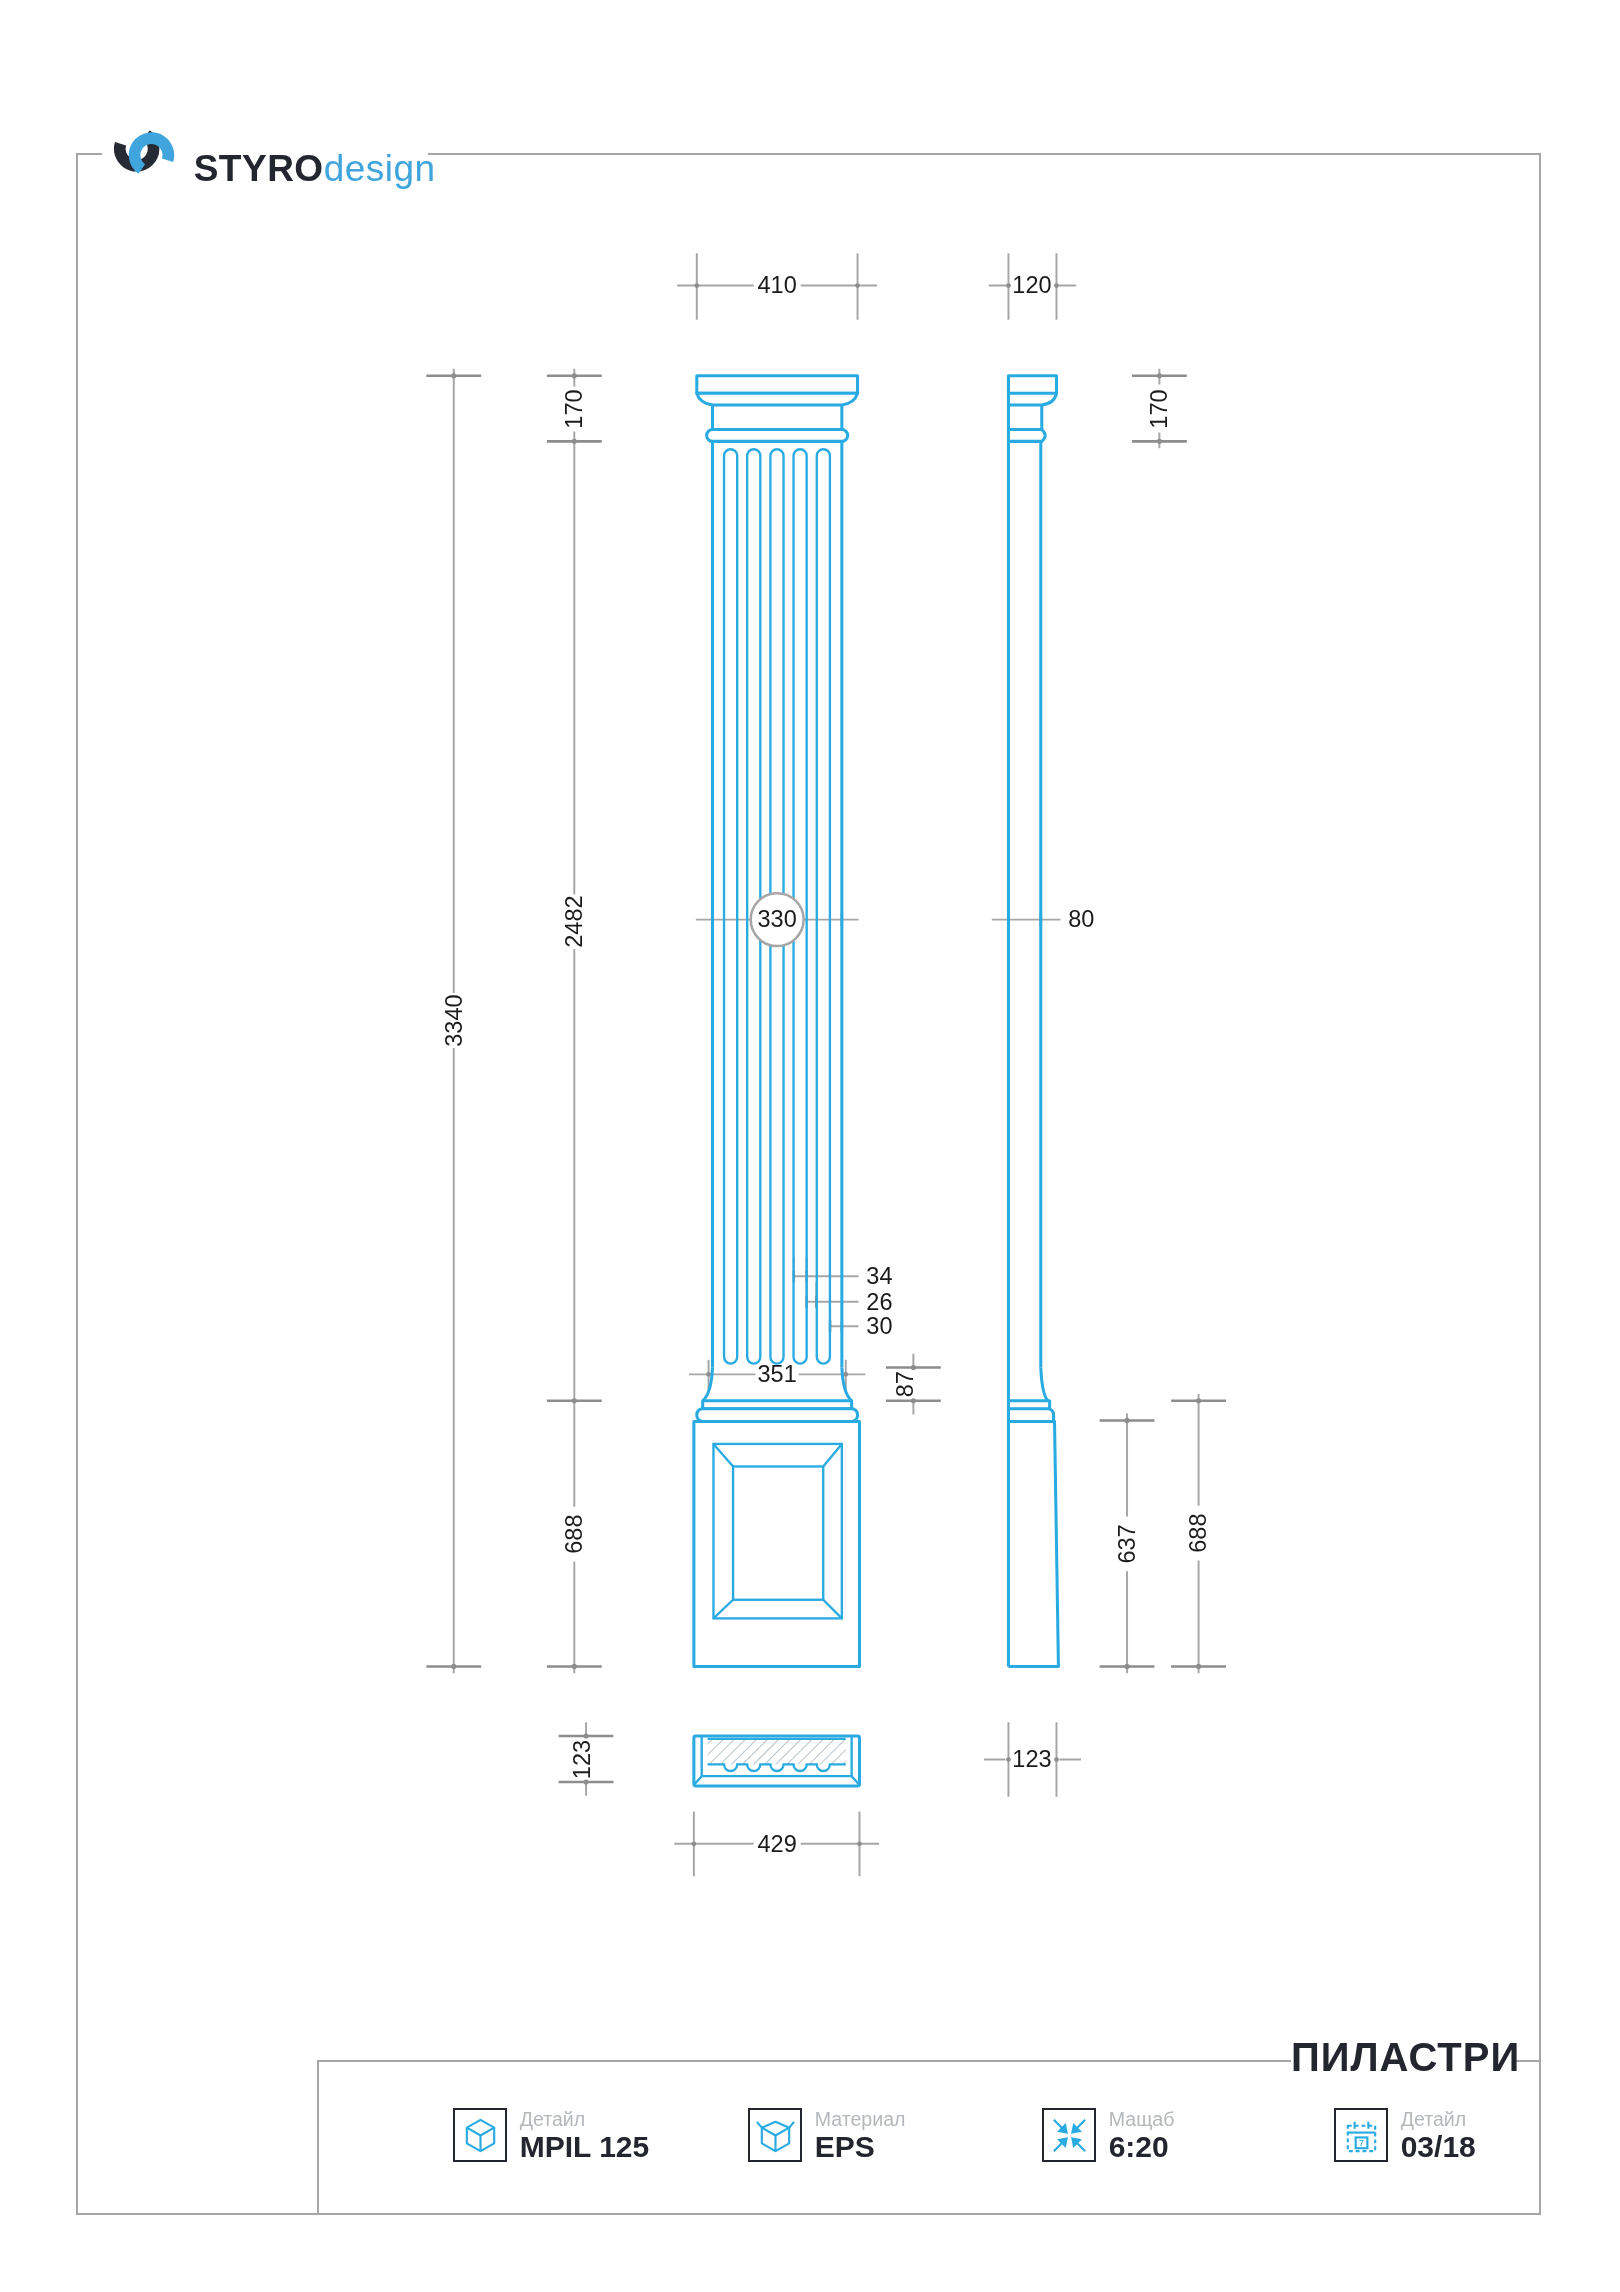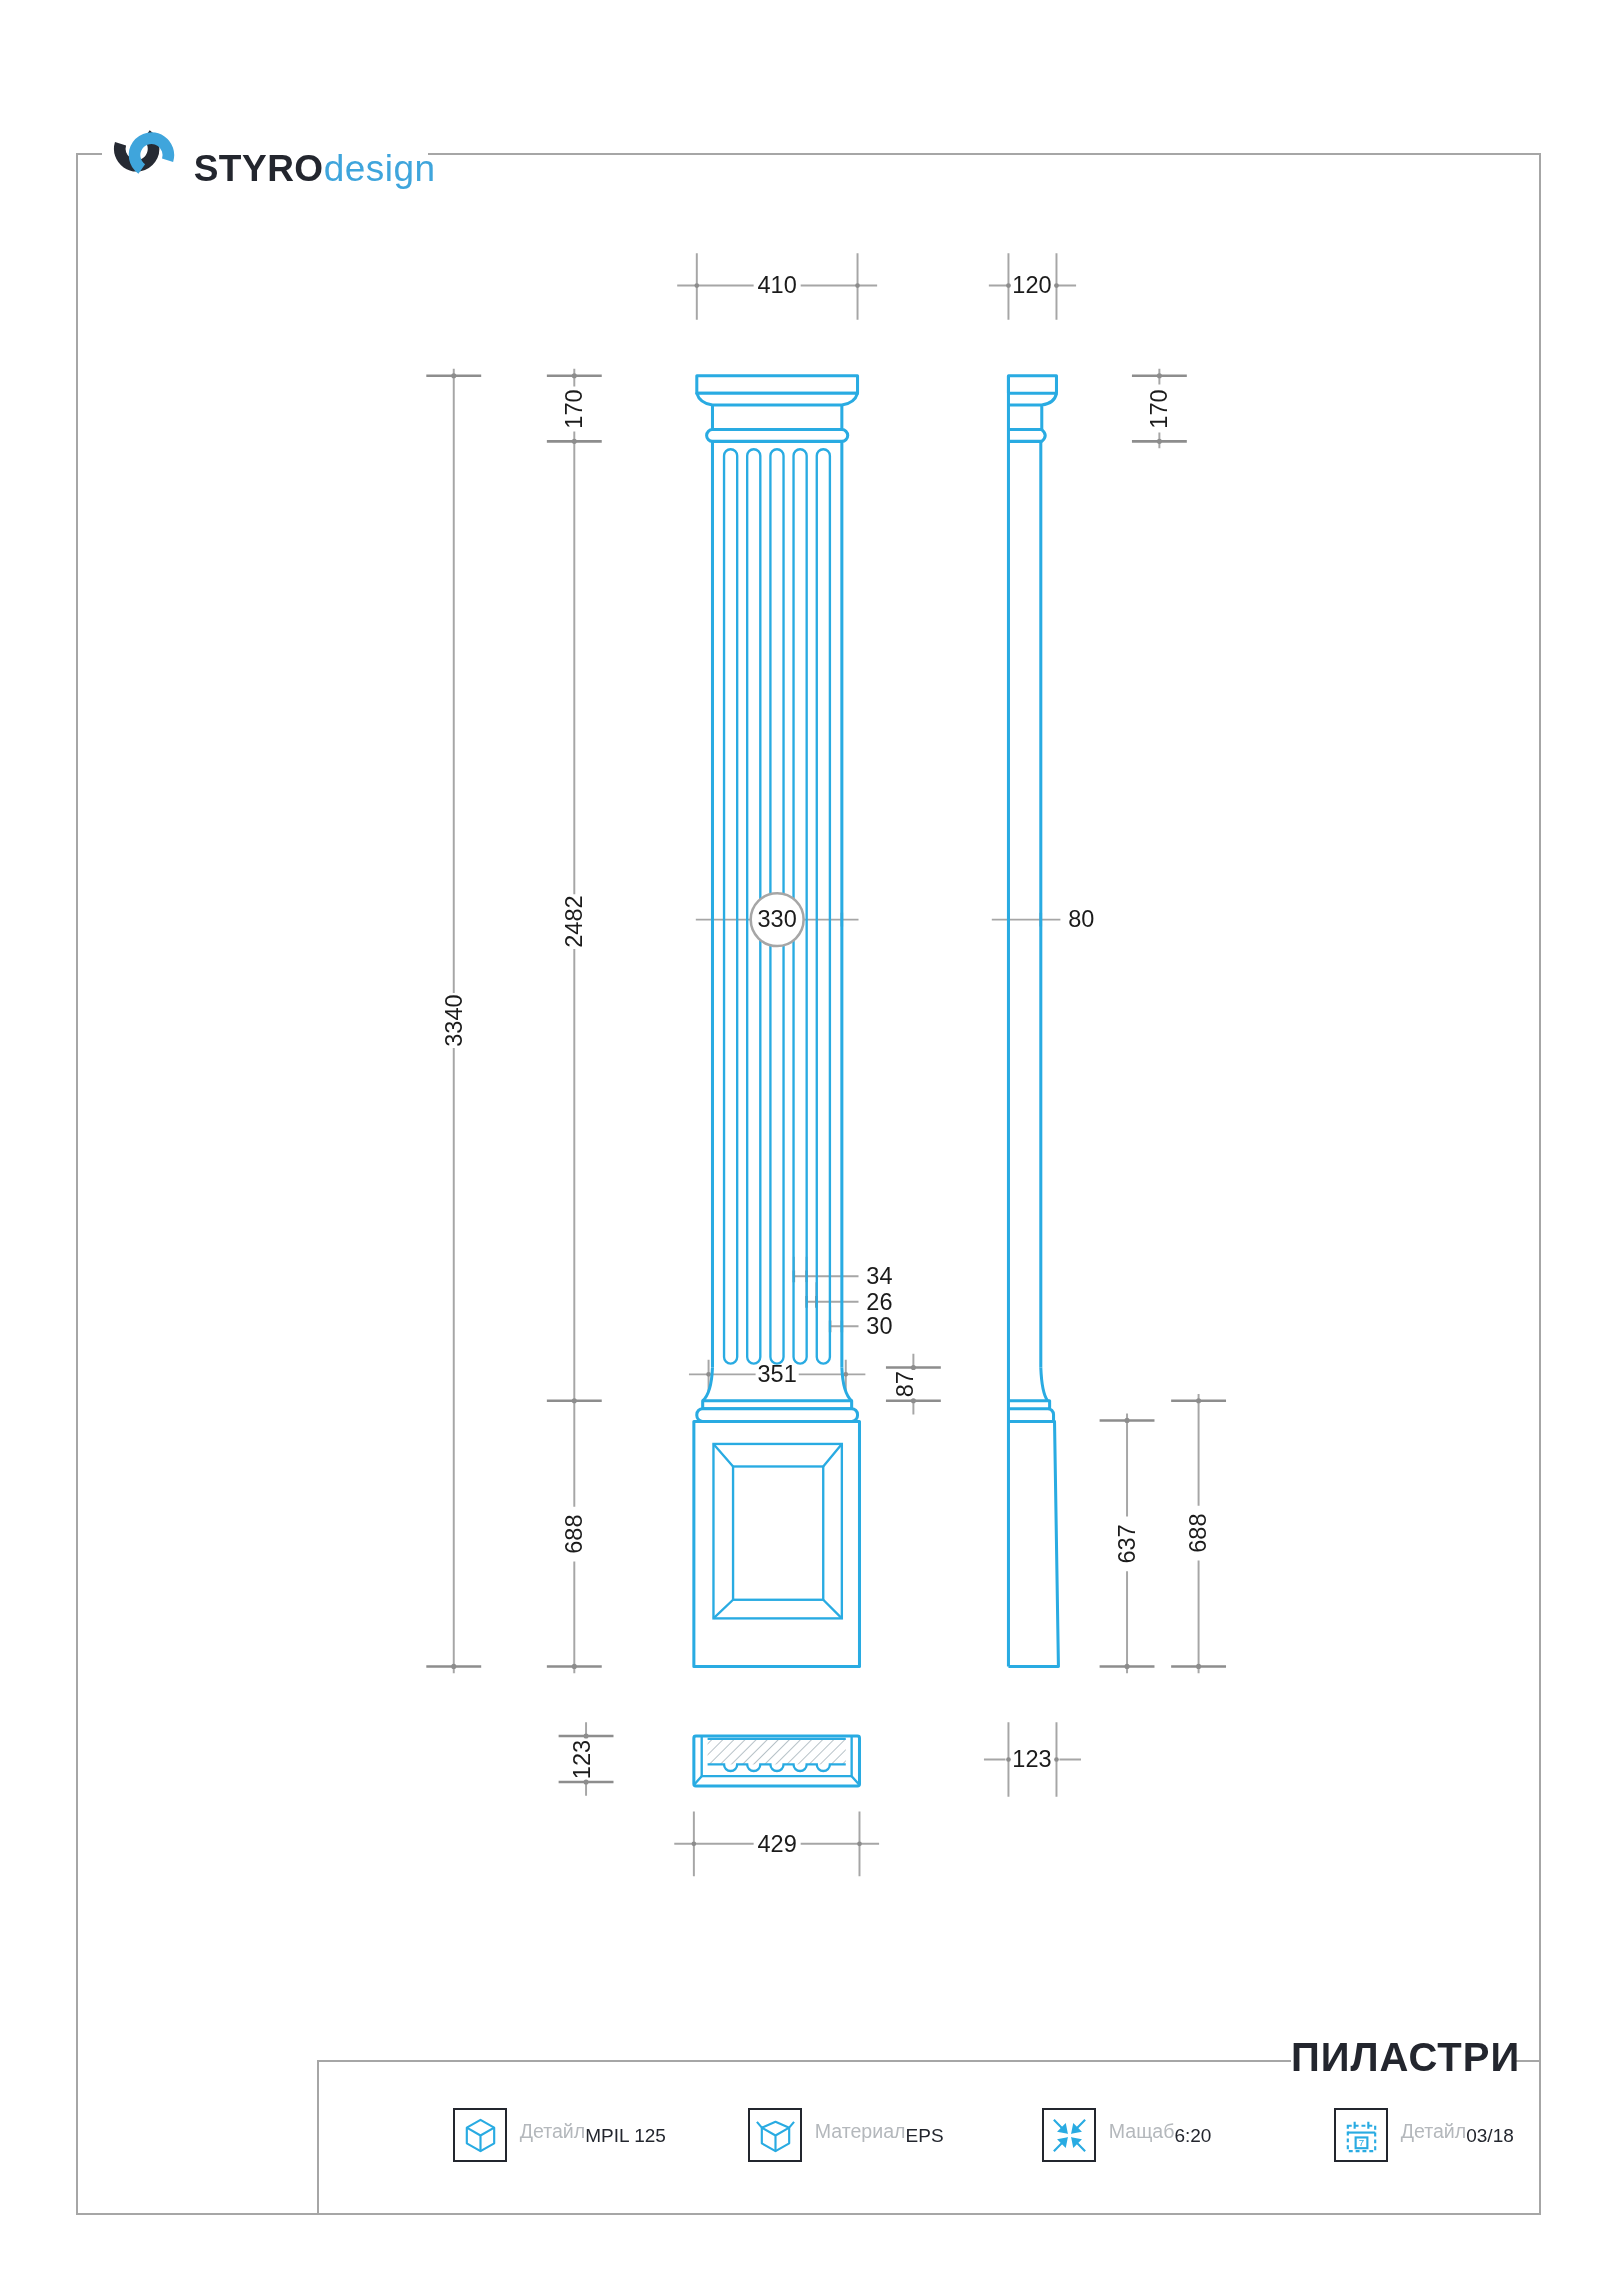--- a/index.html
+++ b/index.html
@@ -30,23 +30,23 @@
   .dimtxt{fill:#1b1b1b;font-family:"Liberation Sans",sans-serif;font-size:24px;text-anchor:middle}
   .dimtxt.start{text-anchor:start}
   .balloon{fill:#fff;stroke:var(--dim-gray);stroke-width:2.6}
 
   
   .tb-heading{position:absolute;left:1291px;top:2035px;width:222px;
     font-size:40px;font-weight:bold;color:var(--ink);letter-spacing:1px}
   .tb-item{position:absolute;top:2108px;display:flex;gap:12.7px;align-items:center}
   .tb-icon-box{width:54px;height:54px;border:2.9px solid var(--ink);background:#fff;
     display:flex;align-items:center;justify-content:center;flex:0 0 auto}
-  .tb-texts{display:flex;flex-direction:row;justify-content:center}
+  .tb-texts{display:flex;flex-direction:column;justify-content:center}
   .tb-label{font-size:19.6px;color:var(--label-gray);line-height:22.5px}
-  .tb-value{font-size:19px;font-weight:normal;color:var(--ink);line-height:31px;white-space:nowrap}
+  .tb-value{font-size:30px;font-weight:bold;color:var(--ink);line-height:31px;white-space:nowrap}
 </style>
 </head>
 <body>
 
 <div class="page">
 
   <div class="fl" style="left:76px;top:153px;width:25.5px;height:2px"></div>
   <div class="fl" style="left:428px;top:153px;width:1112px;height:2px"></div>
   <div class="fl" style="left:76px;top:153px;width:2px;height:2062px"></div>
   <div class="fl" style="left:1539px;top:153px;width:2px;height:2062px"></div>

